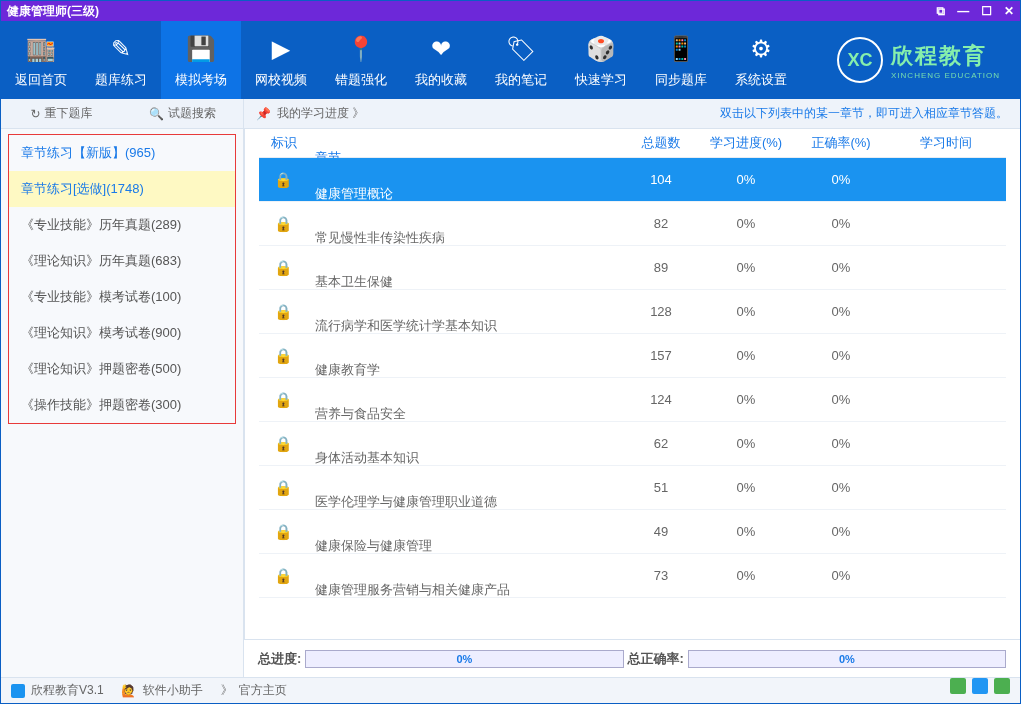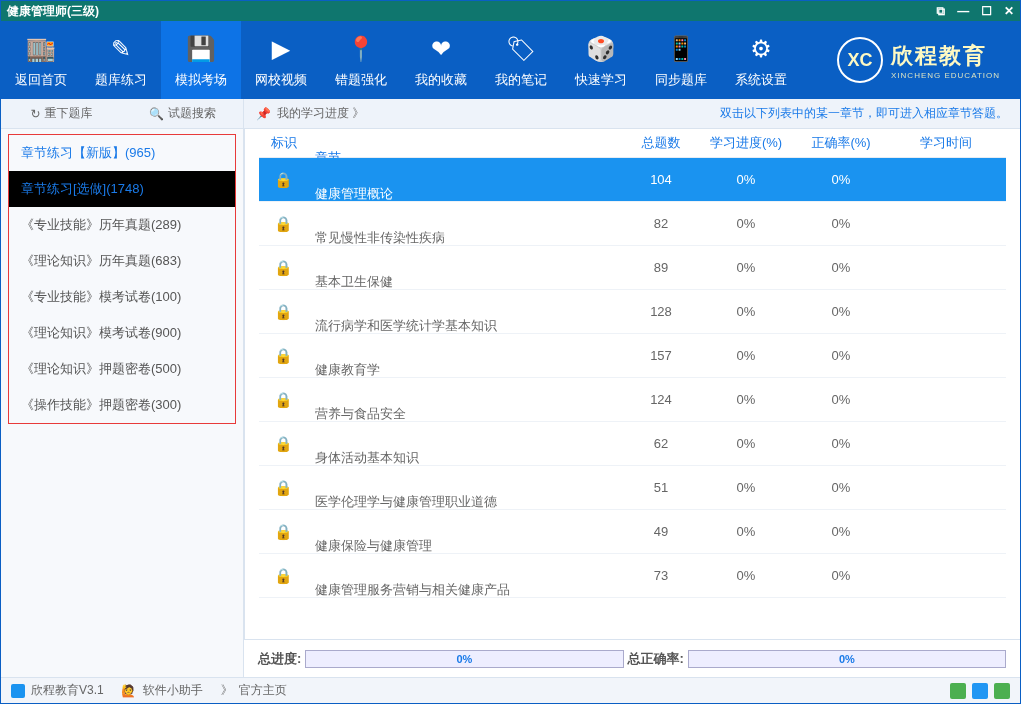--- a/index.html
+++ b/index.html
@@ -1,57 +1,57 @@
 <!DOCTYPE html>
 <html><head>
 <meta charset="utf-8">
 <style>
 * { margin: 0; padding: 0; box-sizing: border-box; font-family: "Microsoft YaHei", sans-serif; }
 body { background: #f0f0f0; width: 1021px; height: 704px; overflow: hidden; }
 .window { width: 1021px; height: 704px; background: #fff; border: 1px solid #0a5fc4; display: flex; flex-direction: column; }
-.titlebar { height: 20px; background: #0f766e; display: flex; align-items: center; justify-content: space-between; padding: 0 6px; color: #fff; font-size: 12px; font-weight: bold; gap: 36px; }
+.titlebar { height: 20px; background: #6d28d9; display: flex; align-items: center; justify-content: space-between; padding: 0 6px; color: #fff; font-size: 12px; font-weight: bold; gap: 36px; }
 .titlebar-right { display: flex; gap: 12px; }
 .titlebar-right span { cursor: pointer; font-size: 12px; }
 .navbar { height: 78px; background: #0a5fc4; display: flex; align-items: stretch; }
 .nav-item { width: 80px; display: flex; flex-direction: column; align-items: center; justify-content: center; color: #fff; font-size: 13px; cursor: pointer; gap: 5px; }
 .nav-item.active { background: #0d73e6; }
 .nav-icon { width: 34px; height: 34px; display: flex; align-items: center; justify-content: center; font-size: 24px; }
-.brand { flex: 1; display: flex; align-items: center; justify-content: flex-end; padding-right: 20px; color: #fef9c3; }
+.brand { flex: 1; display: flex; align-items: center; justify-content: flex-end; padding-right: 20px; color: #86efac; }
 .brand-logo { width: 46px; height: 46px; border: 2px solid #fff; border-radius: 50%; display: flex; align-items: center; justify-content: center; font-size: 18px; font-weight: bold; margin-right: 8px; }
 .brand-text { font-size: 22px; font-weight: 600; letter-spacing: 2px; }
 .brand-sub { font-size: 8px; letter-spacing: 1px; display: block; opacity: 0.85; }
 .main { flex: 1; display: flex; min-height: 0; }
 .sidebar { width: 243px; background: #f7f9fc; border-right: 1px solid #d9e3ef; display: flex; flex-direction: column; }
 .sidebar-tools { height: 30px; background: #eef3fa; border-bottom: 1px solid #d9e3ef; display: flex; align-items: center; font-size: 12px; color: #666; }
 .sidebar-tool { flex: 1; text-align: center; cursor: pointer; display: flex; align-items: center; justify-content: center; gap: 4px; }
 .sidebar-list { padding: 5px 7px; }
 .redbox { border: 1px solid #e83a3a; }
 .side-item { height: 36px; display: flex; align-items: center; padding: 0 12px; font-size: 13px; color: #555; cursor: pointer; }
 .side-item.first { color: #1a7ae8; text-align: center; }
-.side-item.selected { background: #000000; color: #1a7ae8; }
+.side-item.selected { background: #fef9c3; color: #1a7ae8; }
 .content { flex: 1; display: flex; flex-direction: column; min-height: 0; }
 .crumb { height: 30px; background: #eef3fa; border-bottom: 1px solid #d9e3ef; display: flex; align-items: center; padding: 0 12px; font-size: 12px; color: #666; justify-content: space-between; }
 .crumb-left { display: flex; align-items: center; gap: 6px; }
 .hint { color: #1a7ae8; }
 .table { flex: 1; padding: 0 14px 0 14px; overflow: hidden; display: flex; flex-direction: column; border-left: 1px solid #d9e3ef; margin-left: 0; }
 .thead { height: 29px; display: flex; align-items: center; font-size: 13px; color: #1a7ae8; font-weight: 500; border-bottom: 1px solid #e6ecf4; }
 .col-icon { width: 50px; text-align: center; }
 .col-title { flex: 1; padding-left: 6px; margin-top: 29px; }
 .col-n { width: 70px; text-align: center; }
 .col-p { width: 100px; text-align: center; }
 .col-p2 { width: 90px; text-align: center; }
 .col-time { width: 120px; text-align: center; }
 .tbody { flex: 1; overflow-y: auto; }
 .trow { height: 44px; display: flex; align-items: center; font-size: 13px; color: #666; border-bottom: 1px solid #eef2f7; cursor: pointer; }
 .trow.selected { background: #1a93f0; color: #fff; }
 .trow.selected .lock { color: #fff; }
 .lock { color: #bbb; font-size: 15px; }
 .summary { height: 38px; border-top: 1px solid #d9e3ef; display: flex; align-items: center; padding: 0 14px; font-size: 13px; color: #555; font-weight: bold; gap: 4px; }
 .pbar { flex: 1; height: 18px; border: 1px solid #aac; background: #eef; position: relative; font-size: 11px; color: #1a7ae8; text-align: center; line-height: 16px; }
-.statusbar { height: 26px; background: #f2f5fa; border-top: 1px solid #d9e3ef; display: flex; align-items: center; padding: 0 10px; font-size: 12px; color: #666; gap: 18px; }
+.statusbar { height: 26px; background: #f2f5fa; border-top: 1px solid #d9e3ef; display: flex; padding: 0 10px; font-size: 12px; color: #666; gap: 18px; }
 .status-left { display: flex; align-items: center; gap: 6px; }
 .status-right { margin-left: auto; display: flex; gap: 6px; }
 .status-ico { width: 16px; height: 16px; background: #4caf50; border-radius: 2px; }
 .status-ico.b { background: #2196f3; }
 .status-ico.c { background: #4caf50; }
 .logo-sq { width: 14px; height: 14px; background: #1a93f0; display: inline-block; border-radius: 2px; }
 </style>
 </head>
 <body>
 

